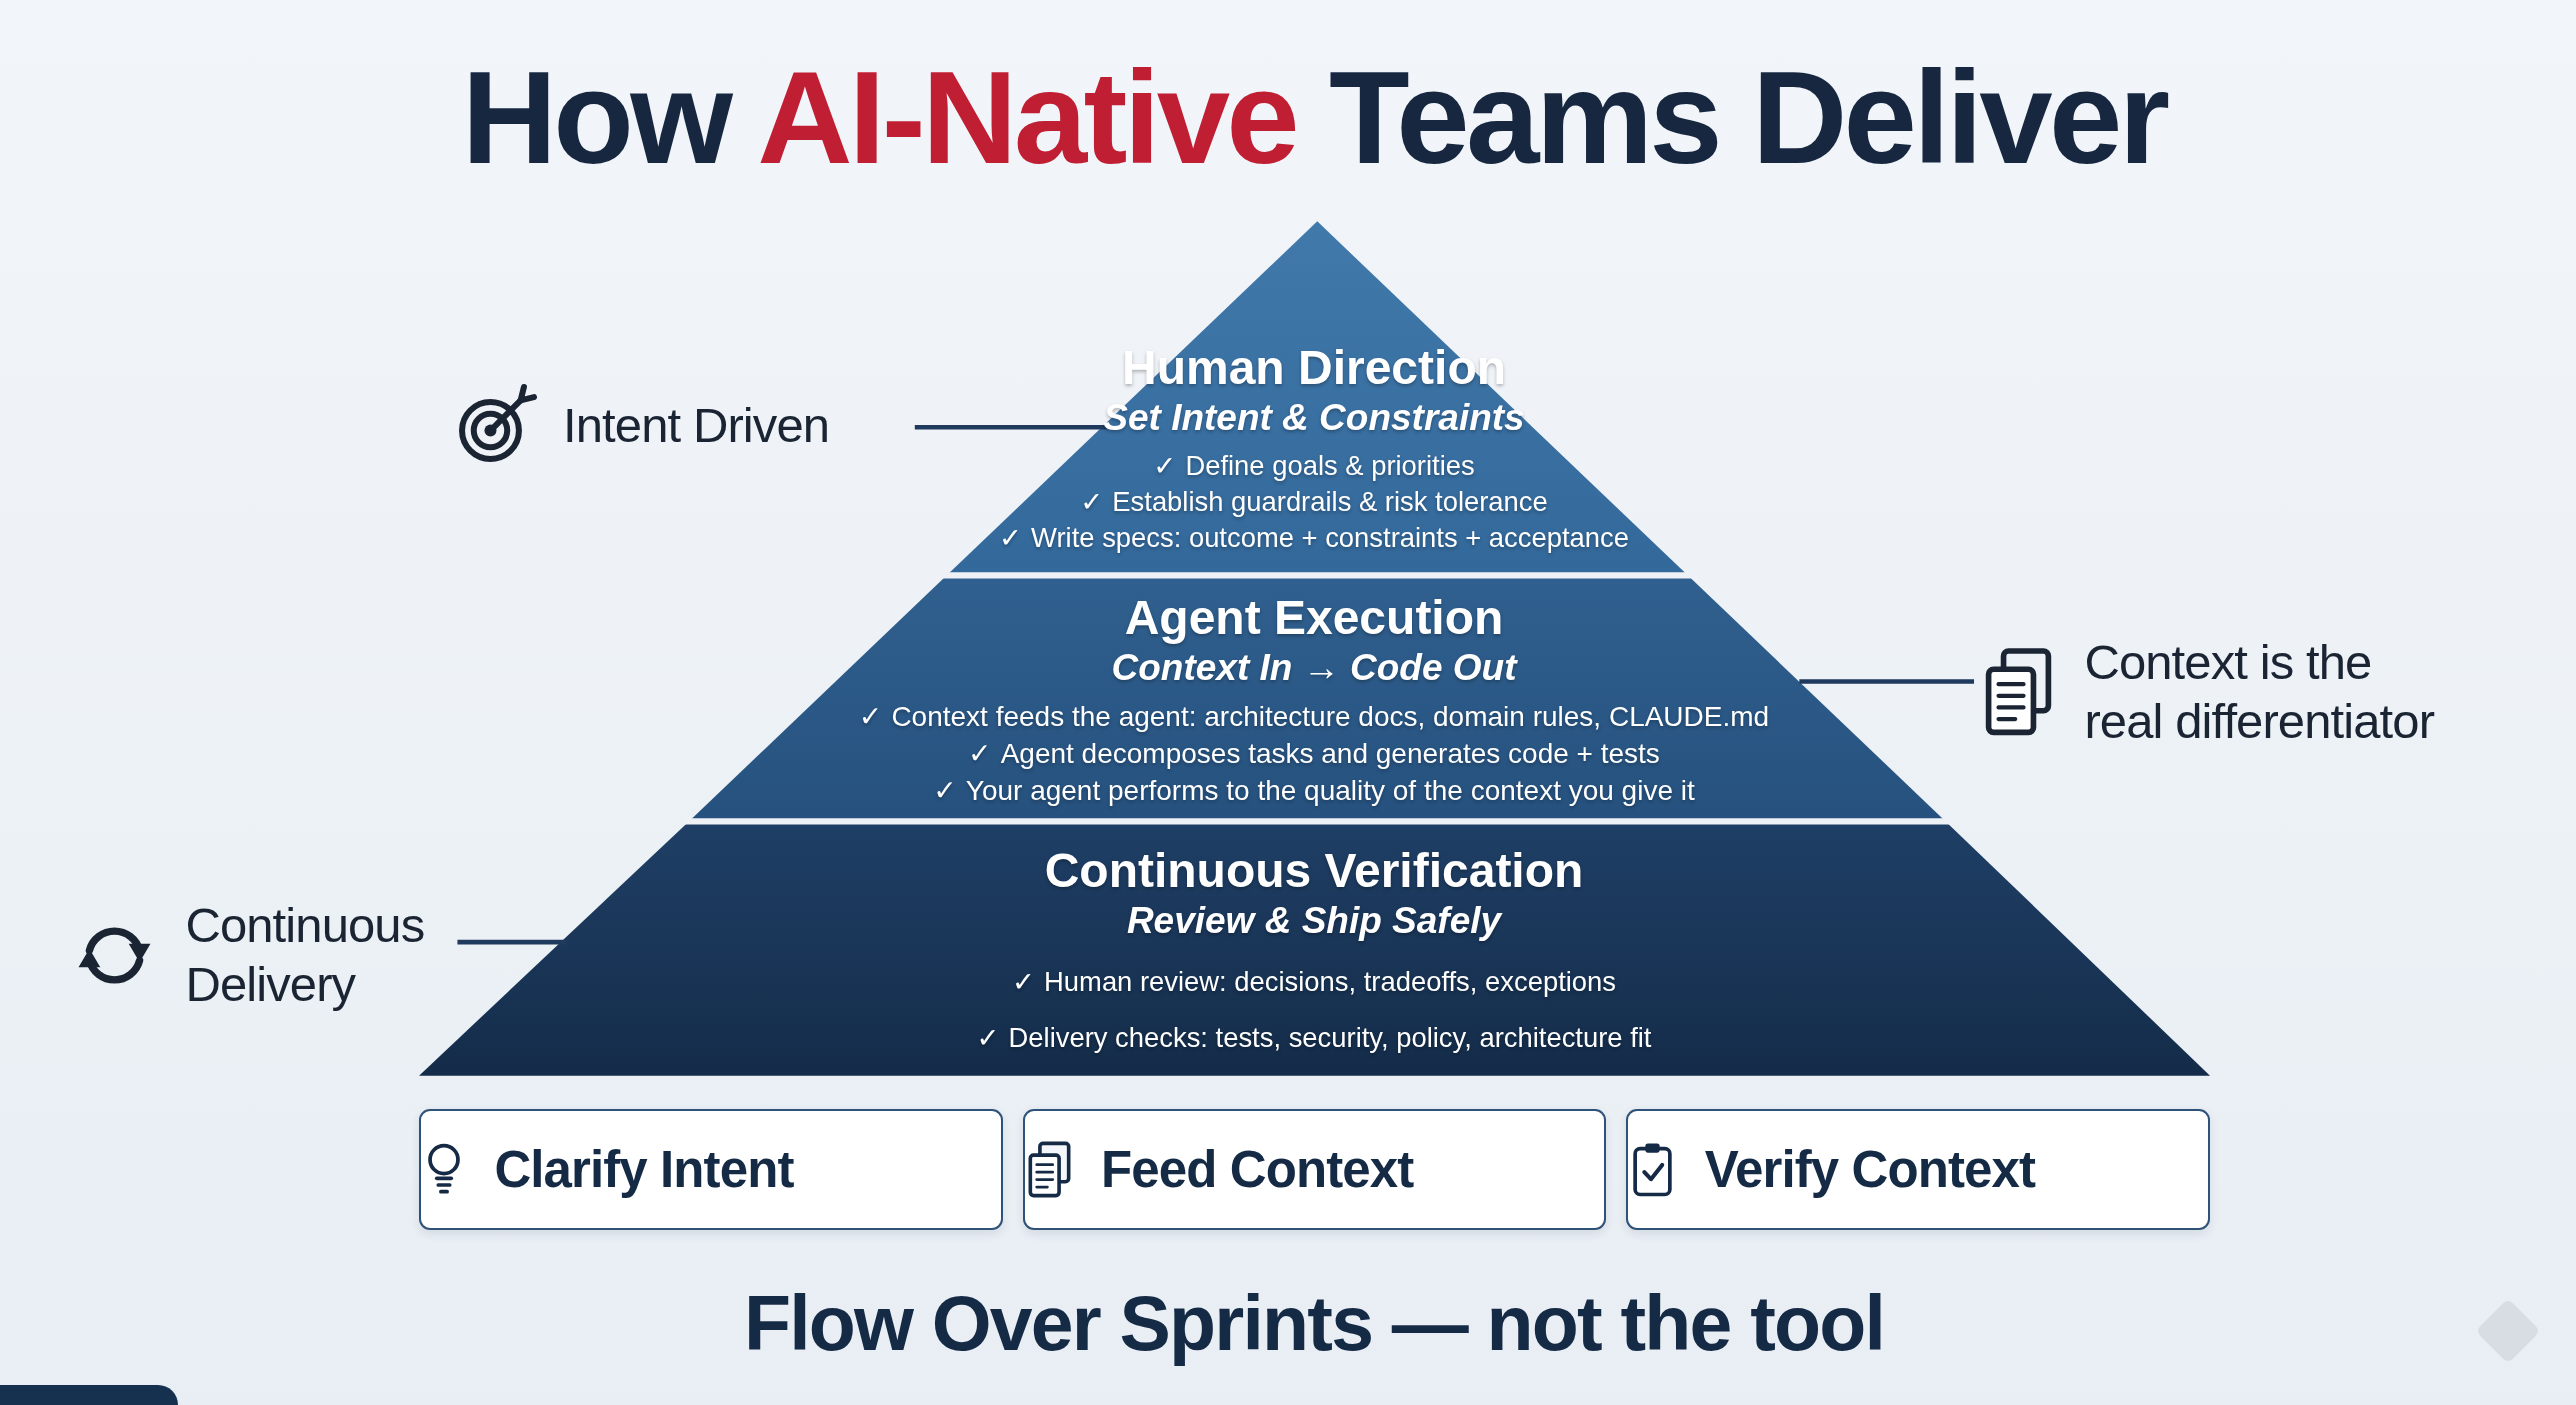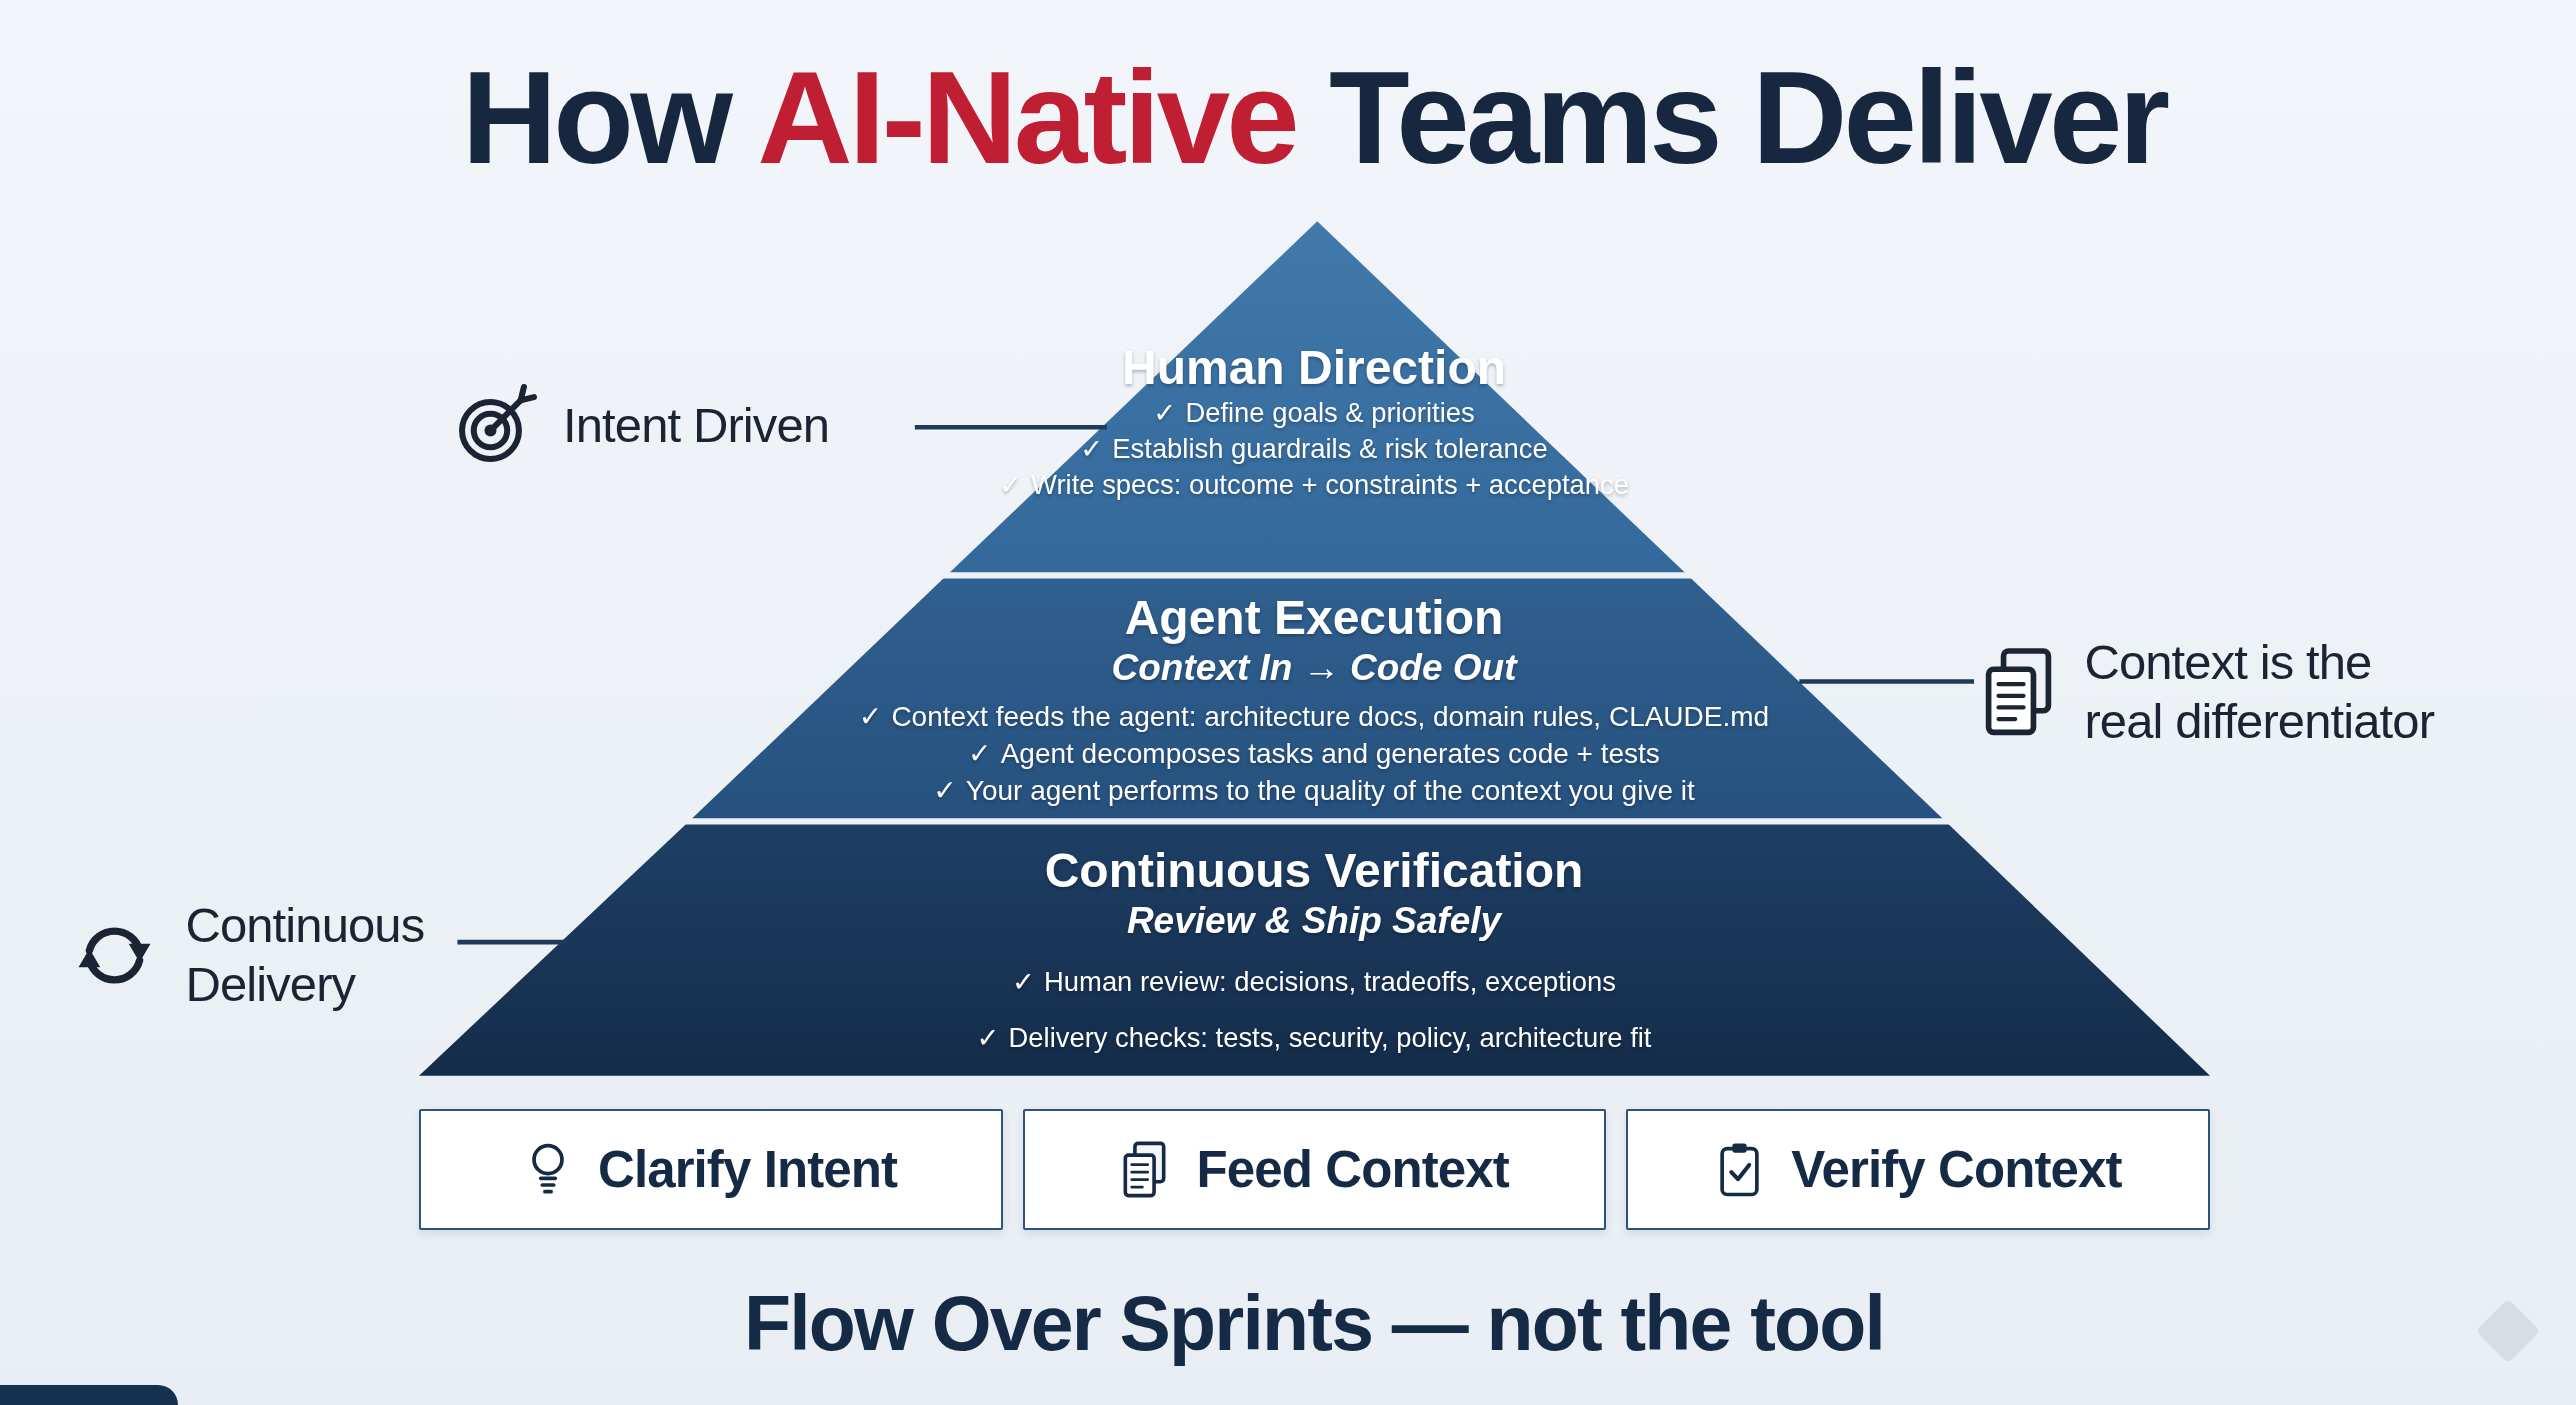--- a/index.html
+++ b/index.html
@@ -39,22 +39,22 @@
   .co-label{font-size:49px;line-height:59px;font-weight:400;letter-spacing:-0.9px;}
   .co-line{display:block;}
   .co-intent{left:452px;top:382px;gap:24px;}
   .co-context{left:1980px;top:633px;gap:27.4px;}
   .co-delivery{left:71px;top:896px;gap:27.4px;}
   .co-intent .co-label{white-space:nowrap;}
 
   
   .cards{position:absolute;left:419px;top:1109px;width:1791px;display:flex;gap:20px;}
   .card{
-    flex:1;height:117px;background:#ffffff;border:2.7px solid #2f5278;border-radius:2px;
-    display:flex;align-items:center;justify-content:center;gap:27.4px;
+    flex:1;height:117px;background:#ffffff;border:2.7px solid #2f5278;border-radius:11px;
+    display:flex;align-items:center;gap:27.4px;
     box-shadow:0 3.7px 9.1px rgba(21,42,69,.10);
   }
   .card-label{font-size:51px;font-weight:700;color:#152a45;letter-spacing:-0.9px;white-space:nowrap;}
 
   
   .tagline{
     position:absolute;left:1314px;top:1279px;transform:translateX(-50%);
     font-size:77px;line-height:88px;font-weight:700;letter-spacing:-1.8px;
     color:#152a45;white-space:nowrap;
   }
@@ -96,20 +96,21 @@
     <line x1="748" y1="898" x2="2132" y2="898" stroke="#eef2f7" stroke-width="7"></line>
     <line x1="1000" y1="467" x2="1210" y2="467" stroke="#1f3a5c" stroke-width="5"></line>
     <line x1="1967" y1="745" x2="2158" y2="745" stroke="#1f3a5c" stroke-width="5"></line>
     <line x1="500" y1="1030" x2="620" y2="1030" stroke="#1f3a5c" stroke-width="5"></line>
   </svg>
 
   <h1 class="title"><span>How </span><span class="hl">AI-Native</span><span> Teams Deliver</span></h1>
 
   <div class="layer-text lt1">
     <div class="l-title">Human Direction</div>
+    <div class="l-sub">Set Intent &amp; Constraints</div>
     <div class="l-item"><span class="ck">✓</span><span>Define goals &amp; priorities</span></div>
     <div class="l-item"><span class="ck">✓</span><span>Establish guardrails &amp; risk tolerance</span></div>
     <div class="l-item"><span class="ck">✓</span><span>Write specs: outcome + constraints + acceptance</span></div>
   </div>
 
   <div class="layer-text lt2">
     <div class="l-title">Agent Execution</div>
     <div class="l-sub">Context In → Code Out</div>
     <div class="l-item"><span class="ck">✓</span><span>Context feeds the agent: architecture docs, domain rules, CLAUDE.md</span></div>
     <div class="l-item"><span class="ck">✓</span><span>Agent decomposes tasks and generates code + tests</span></div>

